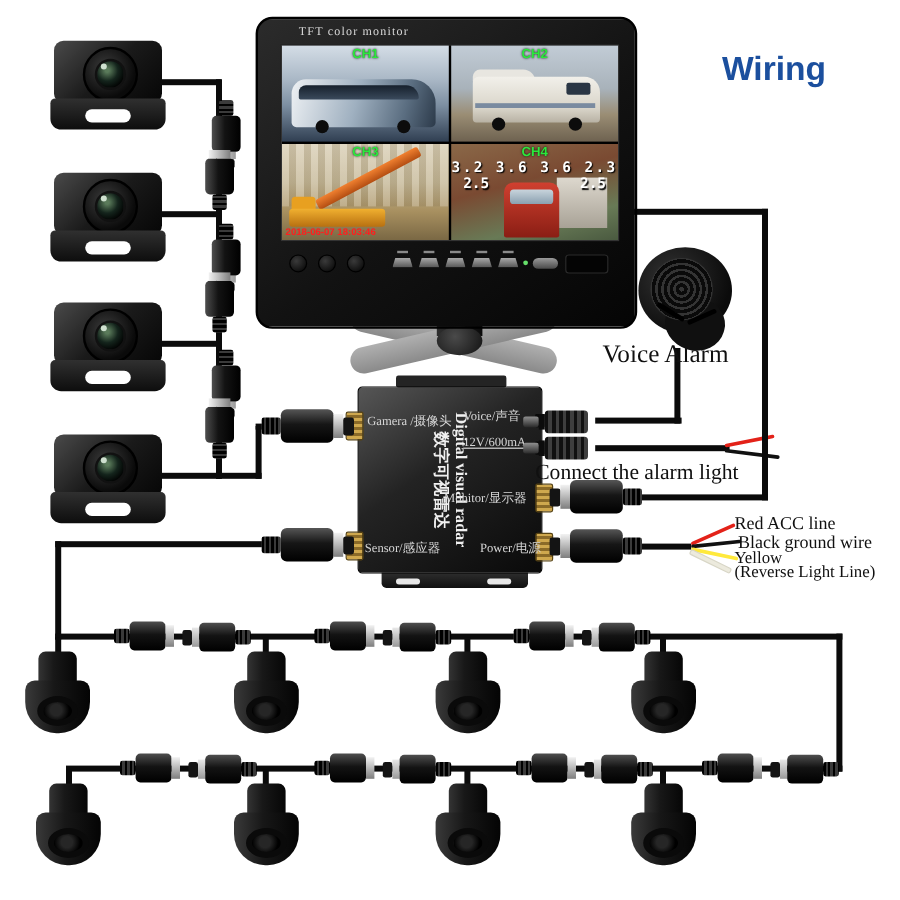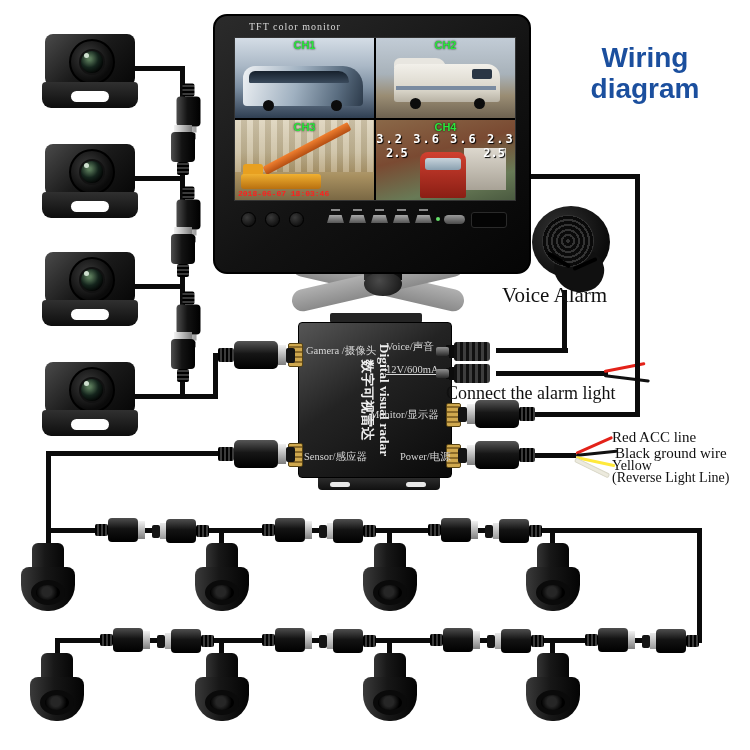--- a/index.html
+++ b/index.html
@@ -36,21 +36,21 @@
   .rv-stripe{position:absolute;left:20px;top:48px;width:100px;height:4px;background:#7a8ba0;}
   .rv-win{position:absolute;left:96px;top:31px;width:20px;height:10px;background:#2a3644;border-radius:2px;}
   .wheel{position:absolute;width:11px;height:11px;border-radius:50%;background:#0c0c0c;}
   .bldg{position:absolute;left:0;top:0;width:100%;height:52px;opacity:.45;
         background:repeating-linear-gradient(90deg,rgba(255,255,255,.5) 0 6px,rgba(110,100,80,.35) 6px 12px);}
   .boom{position:absolute;left:24px;top:24px;width:96px;height:9px;border-radius:2px;
         background:linear-gradient(180deg,#f08030,#b44e12);transform:rotate(-28deg);}
   .crane-base{position:absolute;left:6px;top:54px;width:80px;height:15px;border-radius:3px;
               background:linear-gradient(180deg,#f0b030,#b87010);}
   .crane-cab{position:absolute;left:8px;top:44px;width:20px;height:12px;border-radius:3px 3px 0 0;background:#e8a020;}
-  .tstamp{position:absolute;left:3px;bottom:2px;font-family:Liberation Mono, monospace;
+  .tstamp{position:absolute;left:3px;bottom:2px;font-family:Liberation Sans, sans-serif;
           font-size:8px;font-weight:bold;color:#ff1e1e;z-index:5;}
   .cab4{position:absolute;left:44px;top:32px;width:46px;height:46px;border-radius:8px 8px 2px 2px;
         background:linear-gradient(180deg,#d04030,#8a1e14);}
   .cab4-win{position:absolute;left:49px;top:38px;width:36px;height:12px;border-radius:3px;
             background:linear-gradient(180deg,#c8d4dc,#8aa0b0);}
   .box4{position:absolute;left:88px;top:28px;width:42px;height:42px;
         background:linear-gradient(180deg,#ddd8ce,#a8a296);}
   .digits{position:absolute;left:0;top:12px;width:100%;z-index:5;color:#fff;
           font-family:"DejaVu Sans Mono",monospace;font-weight:bold;font-size:12px;
           text-shadow:1px 1px 1px #000;}
@@ -188,21 +188,20 @@
   <div class="wire" style="left:528px;top:412px;width:112px;height:5px;"></div>
 
   <div class="wire" style="left:528px;top:453px;width:48px;height:5px;"></div>
   <div class="branch" style="left:576px;top:452px;width:40px;background:#e32219;transform:rotate(-24deg);"></div>
   <div class="branch" style="left:576px;top:454px;width:42px;background:#111;transform:rotate(-6deg);"></div>
   <div class="branch" style="left:576px;top:456px;width:40px;background:#ffe93c;transform:rotate(12deg);"></div>
   <div class="branch" style="left:575px;top:457px;width:36px;background:#eceadd;border:1px solid #d8d6c6;transform:rotate(26deg);"></div>
 
   <div class="title">
     <div>Wiring</div>
-    <div>diagram</div>
   </div>
 
   <div class="stand-bracket"></div>
   <div class="base-bar" style="left:290px;top:272px;transform:rotate(13deg);"></div>
   <div class="base-bar" style="left:290px;top:272px;transform:rotate(-13deg);"></div>
   <div class="stand-neck"></div>
   <div class="base-hub"></div>
 
   <div class="monitor">
     <div class="brand">TFT color monitor</div>

